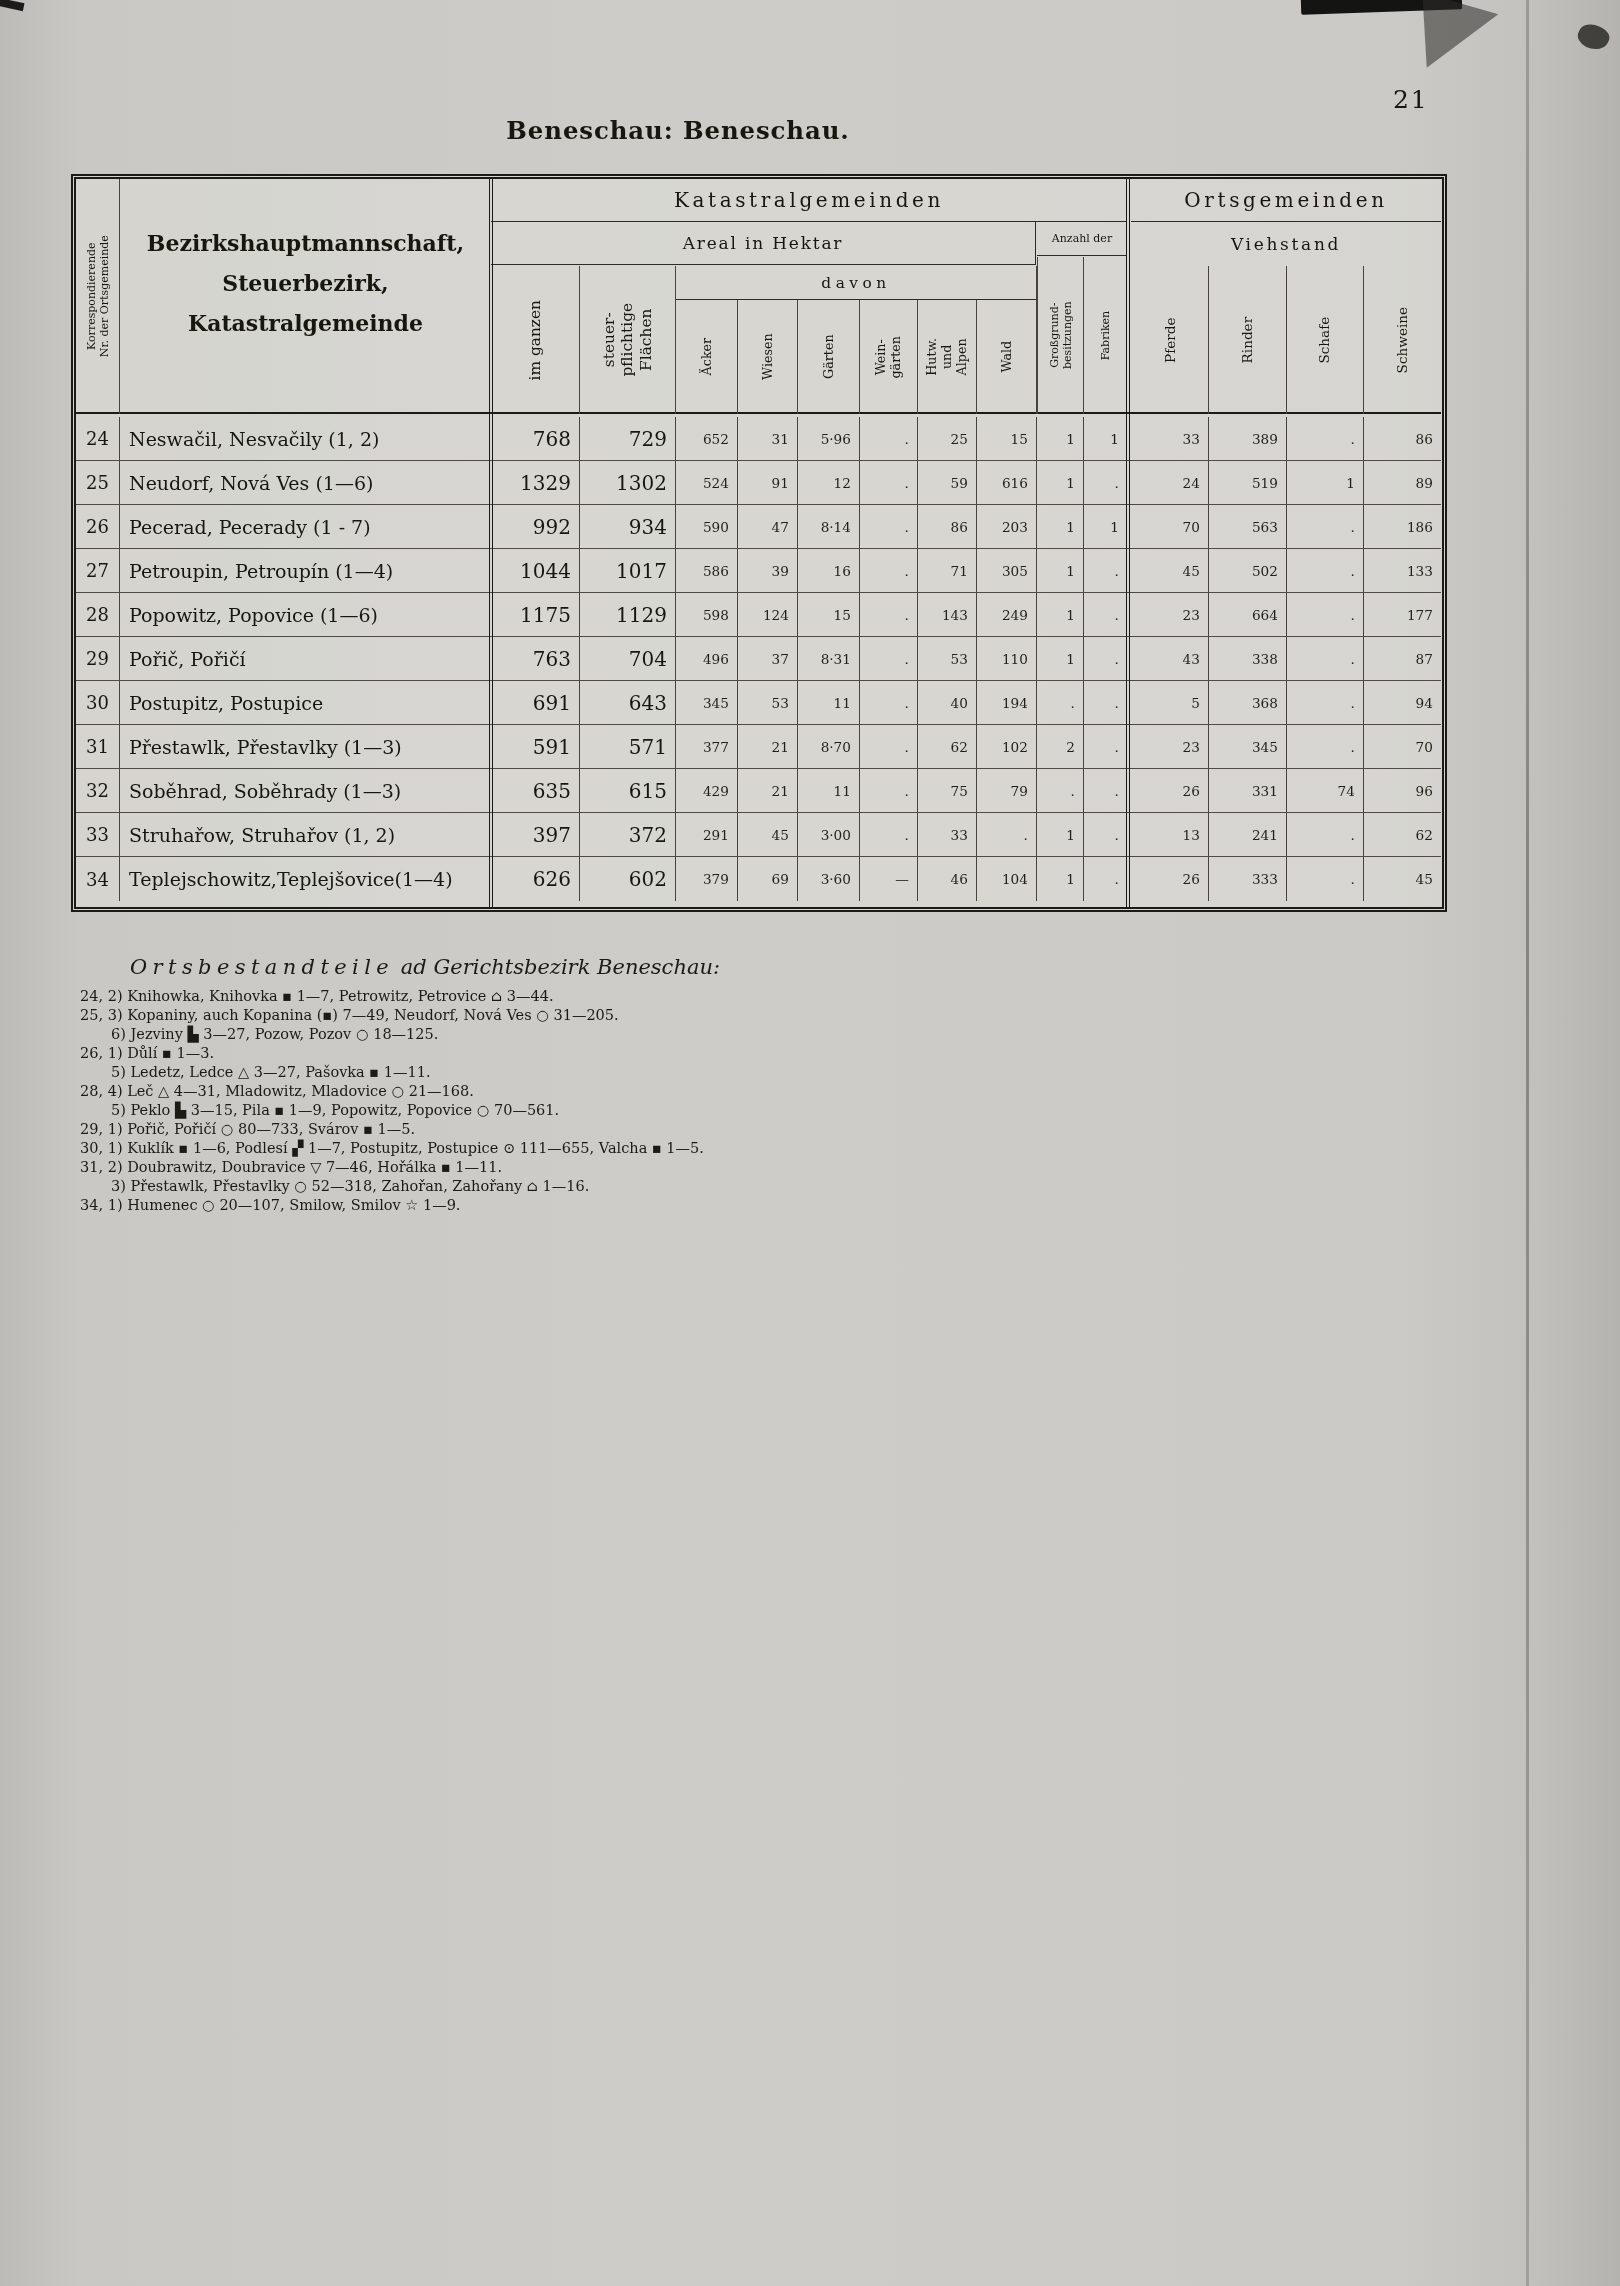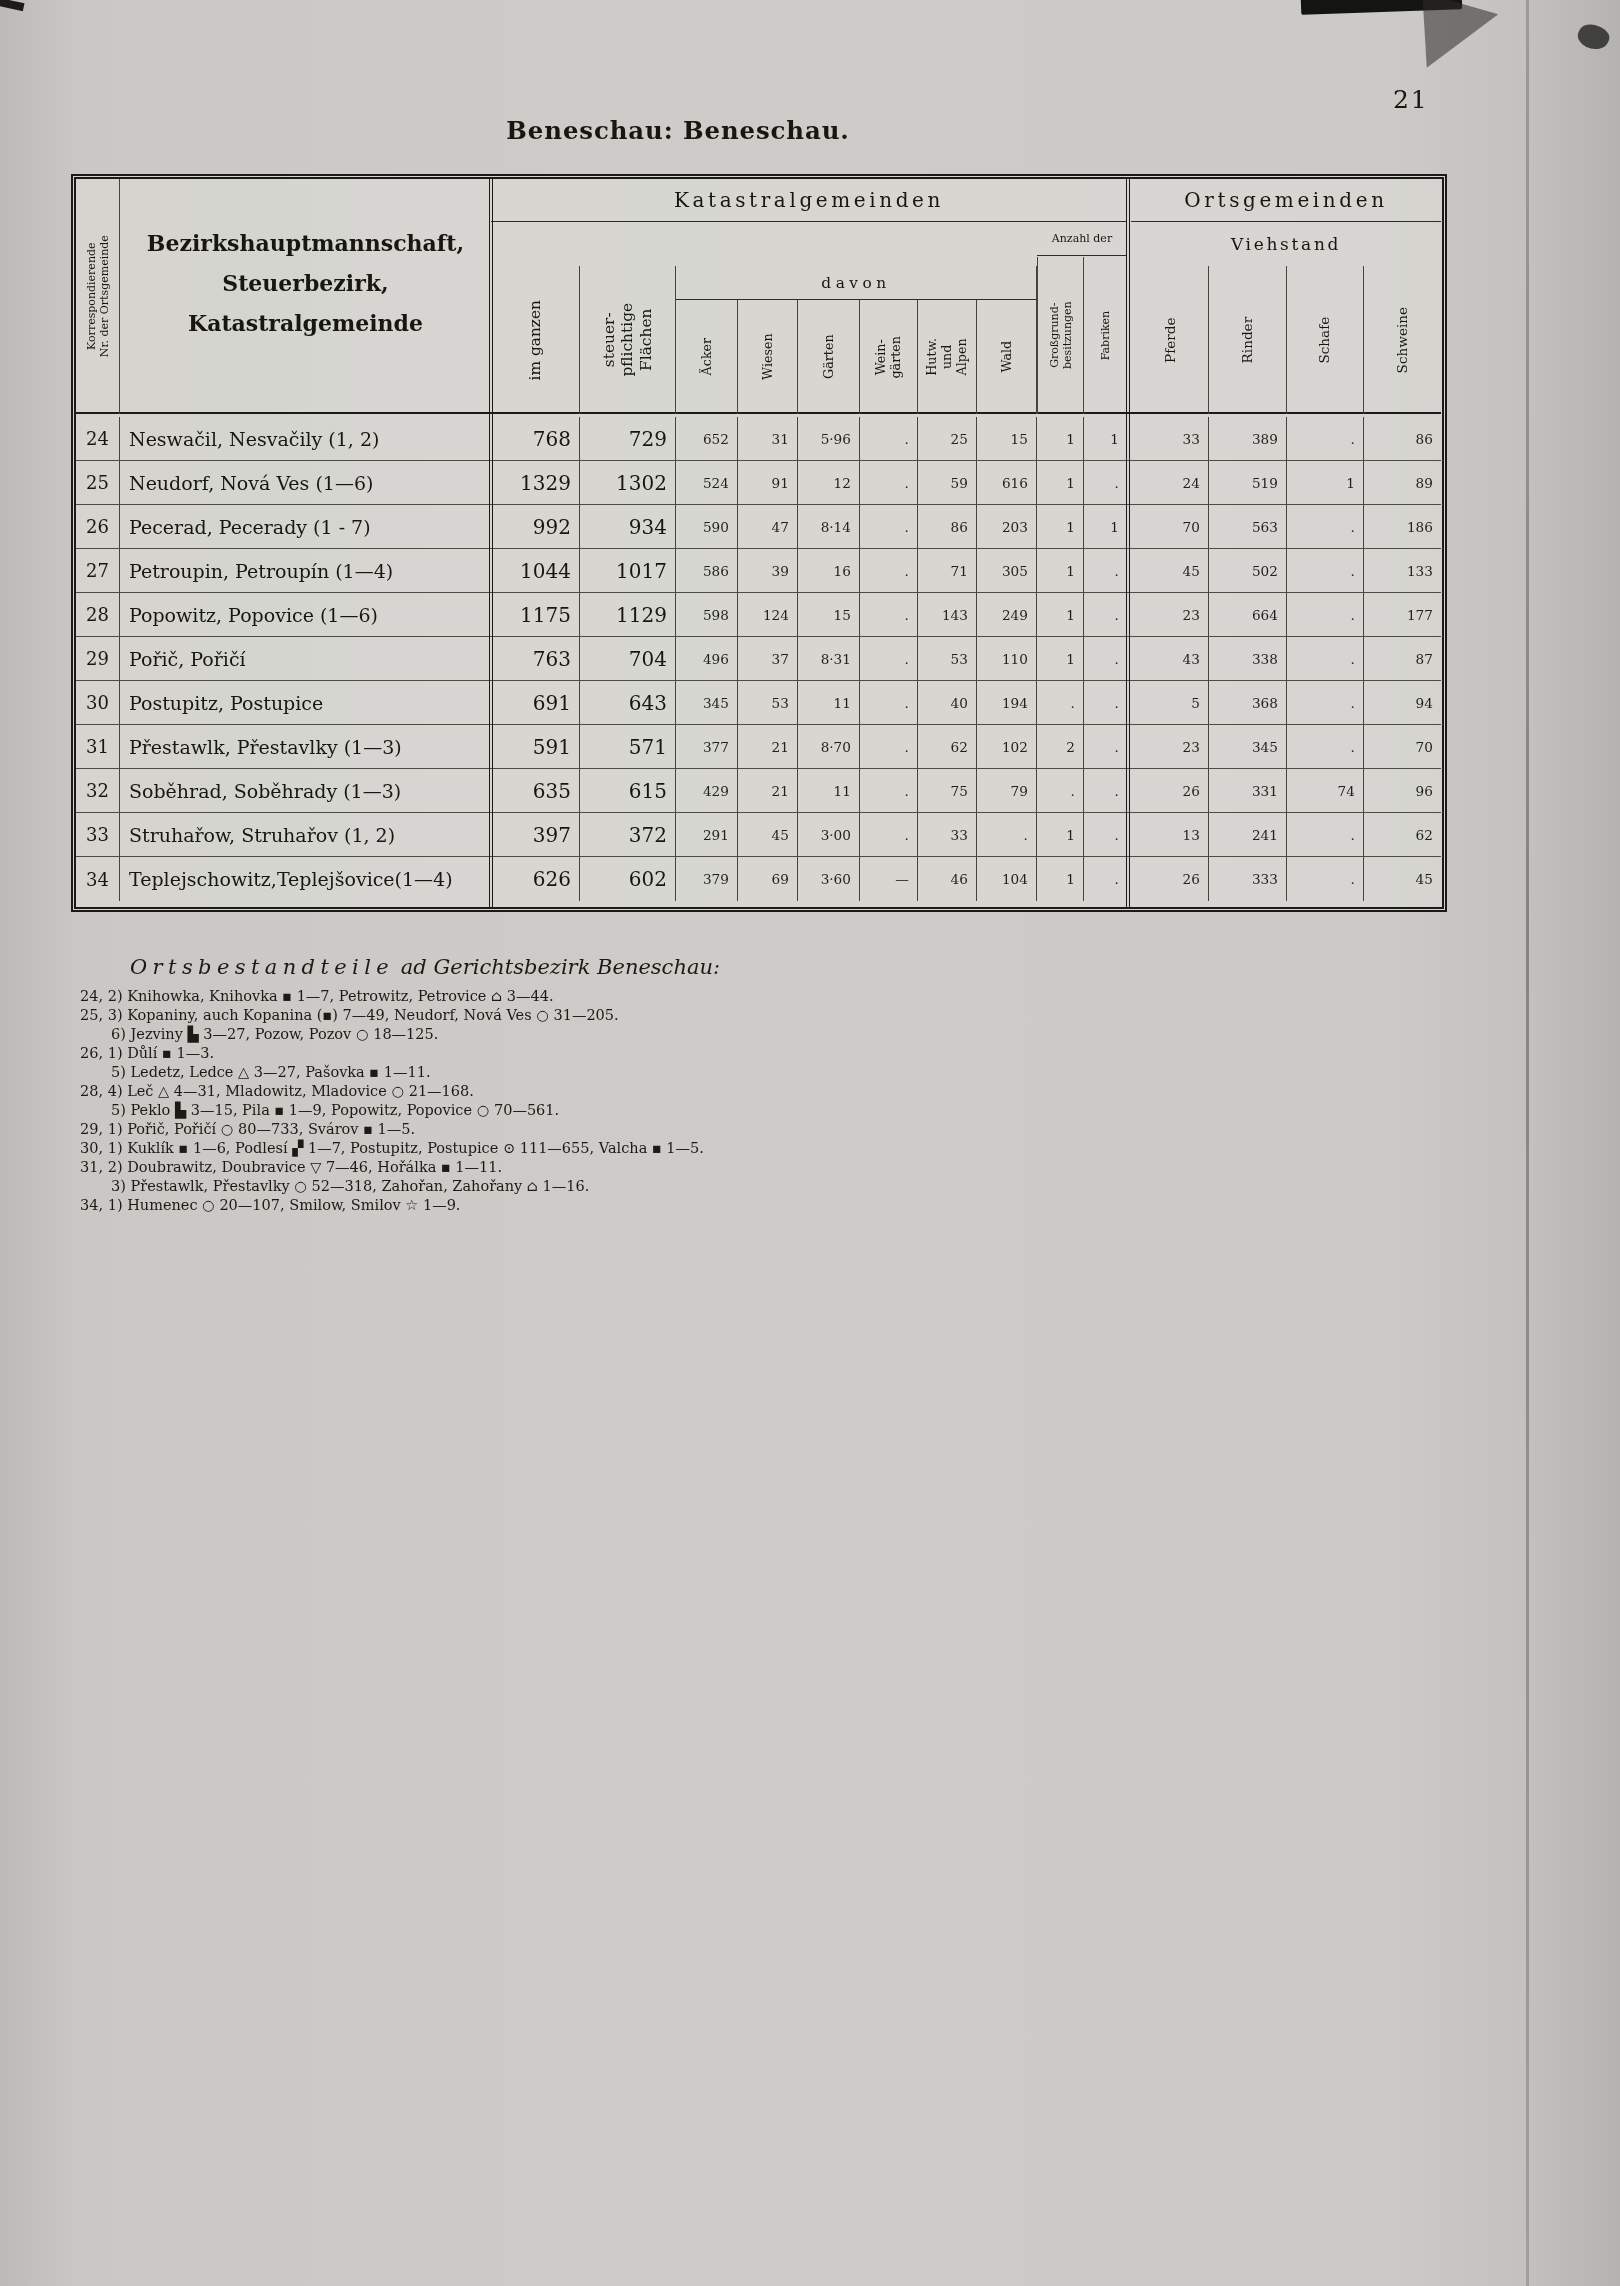--- a/index.html
+++ b/index.html
@@ -134,20 +134,23 @@
         <span class="prelines t-name">Bezirkshauptmannschaft,
 Steuerbezirk,
 Katastralgemeinde</span>
       </div>
       <div class="th h-kat bB">
         <span class="t-group">Katastralgemeinden</span>
       </div>
       <div class="th h-orts bB">
         <span class="t-group">Ortsgemeinden</span>
       </div>
+      <div class="th h-areal bB">
+        <span class="t-areal">Areal in Hektar</span>
+      </div>
       <div class="th h-anzahl bB">
         <span class="t-anzahl">Anzahl der</span>
       </div>
       <div class="th h-vieh">
         <span class="t-vieh">Viehstand</span>
       </div>
       <div class="th h-ganzen bR">
         <span class="vtext t-rot-lg">im ganzen</span>
       </div>
       <div class="th h-steuer bR">

